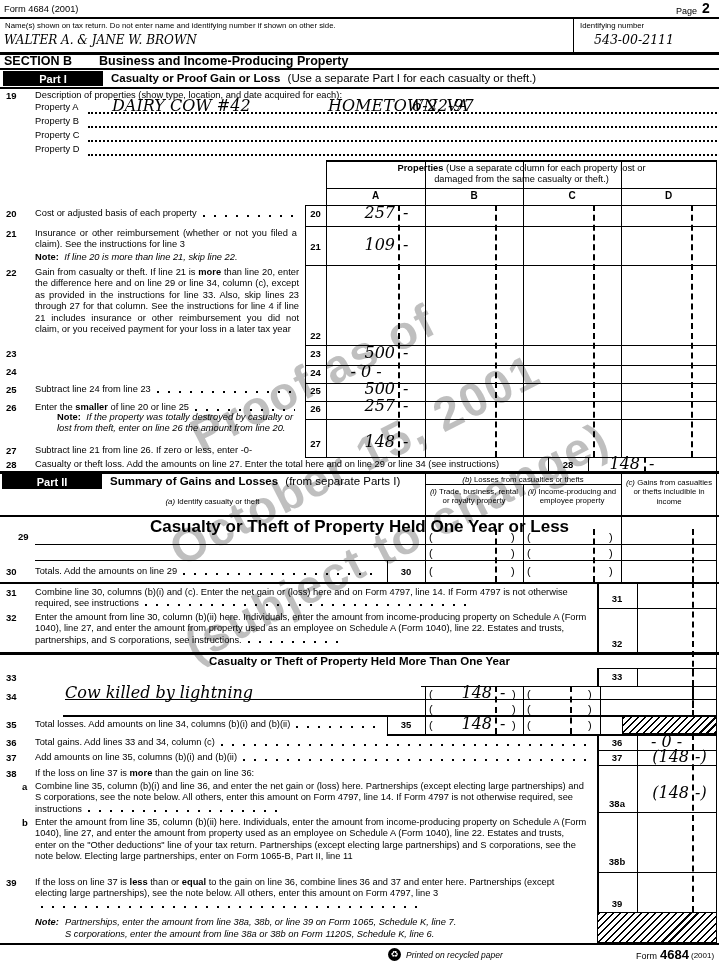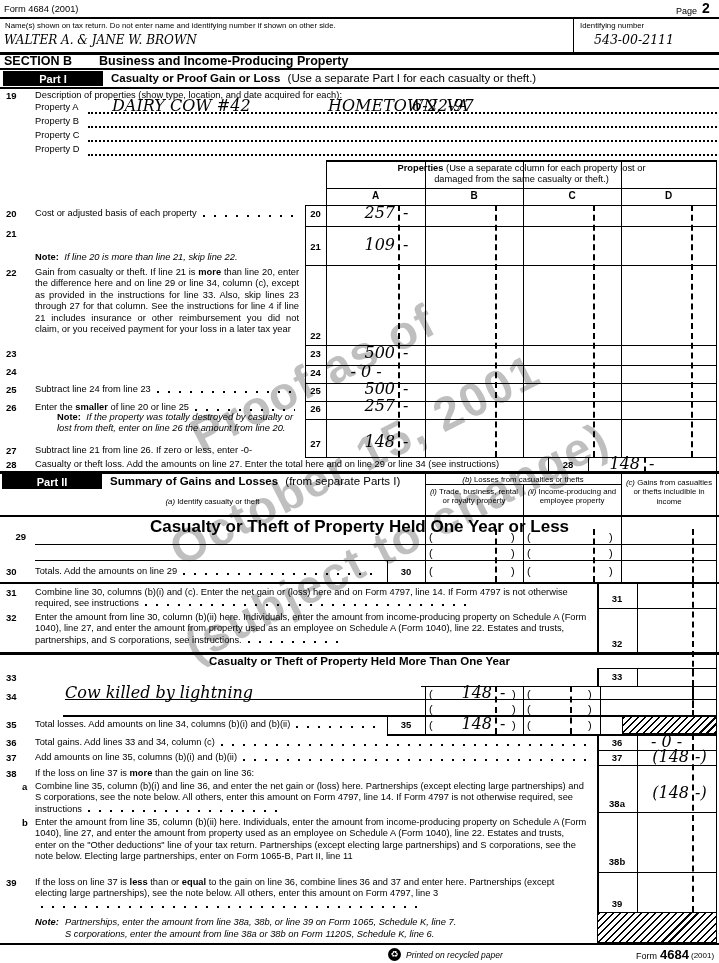--- a/index.html
+++ b/index.html
@@ -118,20 +118,21 @@
   <div class="lrow f9" style="left:35px;top:208px;width:262px">
     <span>Cost or adjusted basis of each property</span>
       <span class="dots"></span>
   </div>
   <div class="num" style="left:6px;top:208px;width:20px;text-align:left">20</div>
   <div class="hw r" style="left:348px;top:207px;width:47px">257</div>
   <div class="hw" style="left:403px;top:207px">-</div>
 
   <div class="num" style="left:305px;top:241px;width:21px">21</div>
   <div class="num" style="left:6px;top:228px;width:20px;text-align:left">21</div>
+  <div class="t f9 j" style="left:35px;top:228px;width:262px">Insurance or other reimbursement (whether or not you filed a claim). See the instructions for line 3</div>
   <div class="t f9" style="left:35px;top:252px;width:265px">
     <span class="b">Note:</span>
     <span class="i" style="margin-left:3px">If line 20 is more than line 21, skip line 22.</span>
   </div>
   <div class="hw r" style="left:348px;top:239px;width:47px">109</div>
   <div class="hw" style="left:403px;top:239px">-</div>
 
   <div class="num" style="left:305px;top:330px;width:21px">22</div>
   <div class="num" style="left:6px;top:267px;width:20px;text-align:left">22</div>
   <div class="t f9 j" style="left:35px;top:267px;width:264px">
@@ -206,21 +207,21 @@
   <div class="t f7 c" style="left:623px;top:478px;width:92px">
     <span class="i">(c)</span><span> Gains from casualties or thefts includible in income</span>
   </div>
   <div class="t f7 c nw" style="left:0;top:497px;width:425px">
     <span class="i">(a)</span><span> Identify casualty or theft</span>
   </div>
   <div class="hl" style="left:0;top:515px;width:719px;height:2px"></div>
 
   <div class="t b c nw" style="left:0;top:517px;width:719px;font-size:17px">Casualty or Theft of Property Held One Year or Less</div>
 
-  <div class="num" style="left:6px;top:531px;width:20px;text-align:right">29</div>
+  <div class="num" style="left:18px;top:531px;width:20px;text-align:left">29</div>
   <div class="hl" style="left:35px;top:544px;width:390px"></div>
   <div class="hl" style="left:425px;top:544px;width:292px"></div>
   <div class="hl" style="left:35px;top:560px;width:390px"></div>
   <div class="hl" style="left:425px;top:560px;width:292px"></div>
   <div class="dv" style="left:495px;top:529px;height:53px"></div>
   <div class="dv" style="left:593px;top:529px;height:53px"></div>
   <div class="dv" style="left:692px;top:529px;height:53px"></div>
   <div class="paren" style="left:429px;top:531px">(</div>
   <div class="paren" style="left:511px;top:531px">)</div>
   <div class="paren" style="left:527px;top:531px">(</div>

